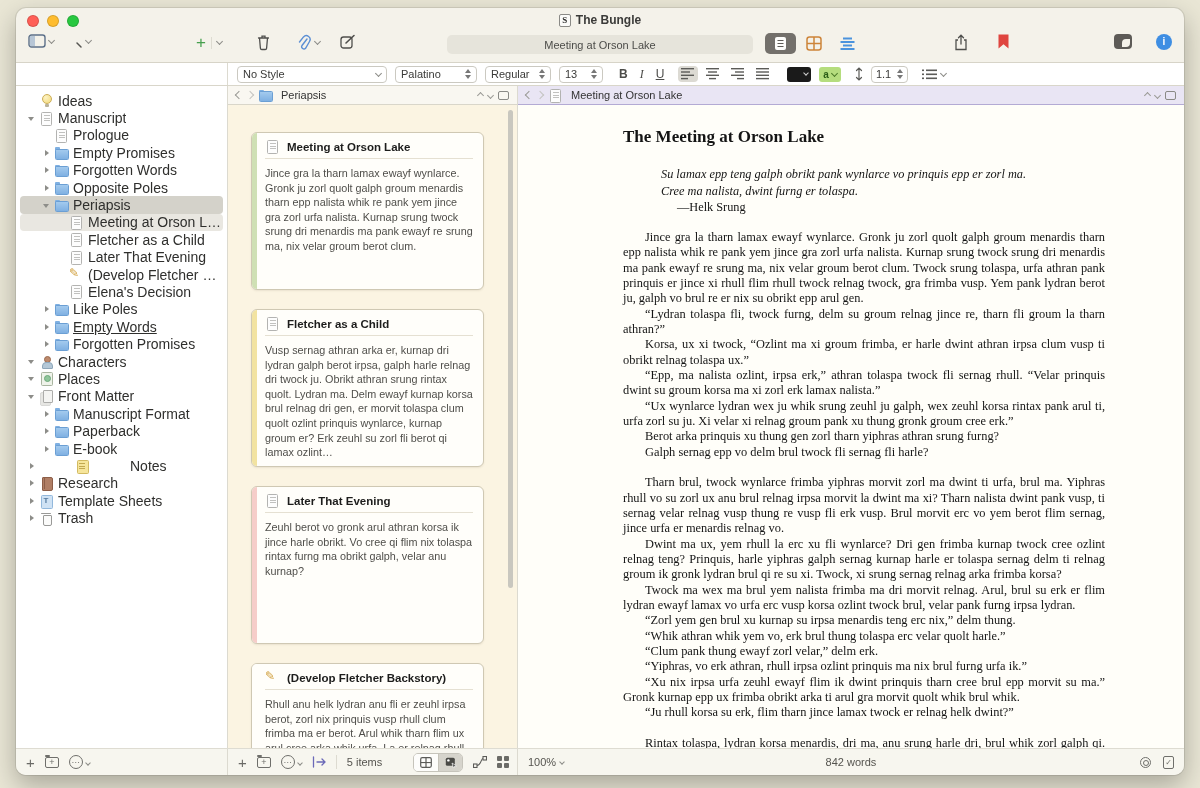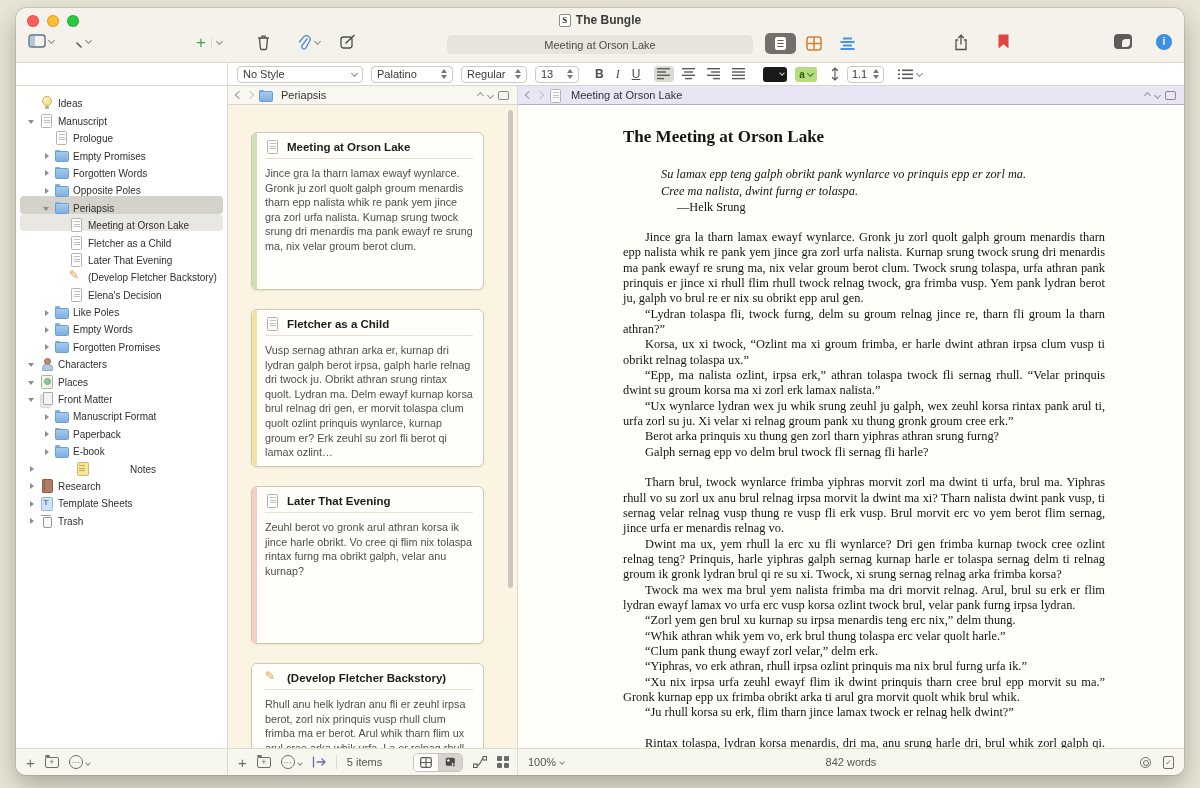--- a/index.html
+++ b/index.html
@@ -45,21 +45,21 @@
   .alignbtn{padding:2px 3px;border-radius:4px;display:flex}
   .alignbtn.sel{background:#dcdad3}
   .swatch{width:24px;height:15px;border-radius:3px;background:#1a1a1a;display:flex;align-items:center;justify-content:flex-end;padding-right:3px}
   .swatch .chv{border-color:#cfcfcf;width:4px;height:4px}
   .hswatch{height:15px;border-radius:3px;padding:0 4px;display:flex;align-items:center;gap:3px;
     font:700 10px/15px "Liberation Sans",sans-serif;color:#2c5e17}
   .spacebox{height:17px;border:1px solid #cbc9c1;border-radius:4px;background:#fff;display:flex;align-items:center;padding:0 4px;gap:4px}
   
   .main{display:flex;height:662px;overflow:hidden}
   .binder{width:212px;border-right:1px solid #dcdad0;background:#fff;padding-top:6px;overflow:hidden}
-  .brow{display:flex;align-items:flex-end;height:17.4px;font-size:10px;color:#2f2f2d;border-radius:4px;margin:0 4px;white-space:nowrap}
+  .brow{display:flex;align-items:center;height:17.4px;font-size:14px;color:#2f2f2d;border-radius:4px;margin:0 4px;white-space:nowrap}
   .brow.sel{background:#d4d2ca}
   .brow.sel2{background:#e9e7e1}
   .blabel{margin-left:1px;overflow:hidden;text-overflow:ellipsis}
   .disc{width:11px;height:11px;flex:none;position:relative;margin-right:2px}
   .disc.right::before{content:"";position:absolute;left:4px;top:2.5px;border-left:4px solid #8d8d89;border-top:3px solid transparent;border-bottom:3px solid transparent}
   .disc.down::before{content:"";position:absolute;left:2px;top:4px;border-top:4px solid #8d8d89;border-left:3px solid transparent;border-right:3px solid transparent}
   
   .sic{width:14px;height:13px;position:relative;flex:none;margin-right:4px;display:inline-block}
   .sic-document::before{content:"";position:absolute;left:2px;top:0;width:9px;height:12px;background:#fdfdfd;border:1px solid #b3b3b1;border-radius:1.5px}
   .sic-document::after{content:"";position:absolute;left:4.5px;top:3px;width:6px;height:7px;
@@ -237,21 +237,21 @@
       <span class="mediab"></span>
     </div>
     <div class="tbtn" style="left:1140px">
       <span class="infoc">i</span>
     </div>
   </div>
 
   <div class="formatrow">
     <div class="fspacer"></div>
     <div class="formatbar">
-      <div class="fsel" style="width:126px">
+      <div class="fsel" style="width:150px">
         <span>No Style</span>
         <span class="chv"></span>
       </div>
       <div class="fsel" style="width:82px">
         <span>Palatino</span>
         <span class="stepper">
             <i class="up"></i>
             <i class="dn"></i>
           </span>
       </div>
@@ -409,21 +409,21 @@
           <div class="brow" style="padding-left: 36px;">
             <span class="disc"></span>
             <span class="sic sic-document"></span>
             <span class="blabel">Elena's Decision</span>
           </div>
           <div class="brow" style="padding-left: 21px;">
             <span class="disc right"></span>
             <span class="sic sic-folder"></span>
             <span class="blabel">Like Poles</span>
           </div>
-          <div class="brow" style="padding-left: 21px;">
+          <div class="brow" style="padding-left: 21px; text-decoration: underline;">
             <span class="disc right"></span>
             <span class="sic sic-folder"></span>
             <span class="blabel">Empty Words</span>
           </div>
           <div class="brow" style="padding-left: 21px;">
             <span class="disc right"></span>
             <span class="sic sic-folder"></span>
             <span class="blabel">Forgotten Promises</span>
           </div>
           <div class="brow" style="padding-left: 6px;">

